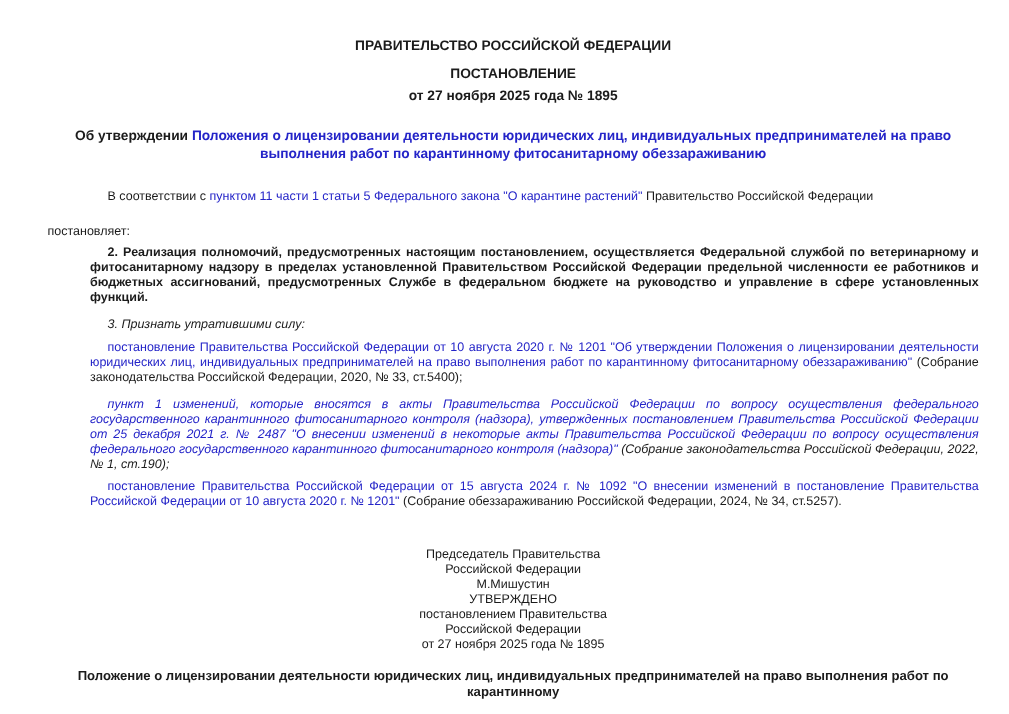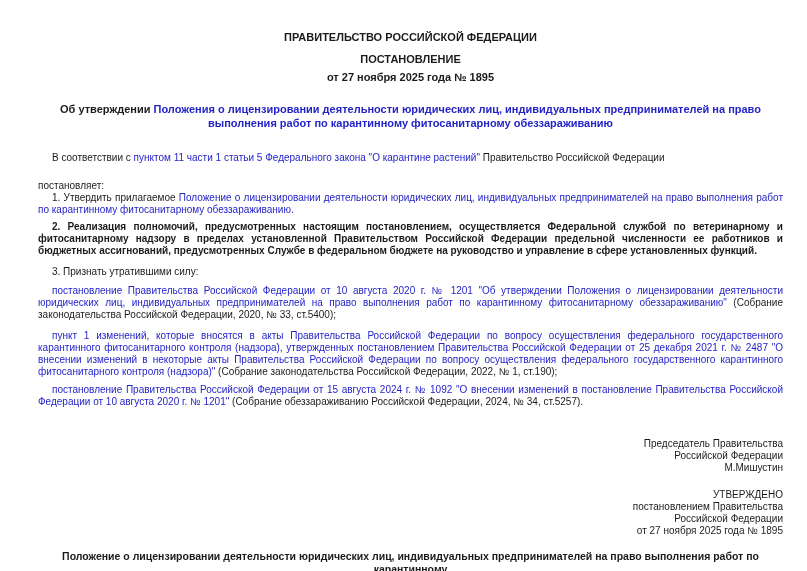--- a/index.html
+++ b/index.html
@@ -33,40 +33,40 @@
     font-size: 11px;
     line-height: 14px;
     margin: 18px 0 16px 0;
   }
   .body-p {
     font-size: 10px;
     line-height: 12px;
     text-align: justify;
     margin: 0;
   }
-  .ind { text-indent: 14px; }
+  .ind { text-indent: 14px; margin-left: 34px; }
   .mt-first { margin-top: 22px; }
   .mt12 { margin-top: 16px; }
   .mt5  { margin-top: 5px; font-weight: bold; }
   .mt6  { margin-top: 6px; }
   .mt7  { margin-top: 7px; }
-  .mt9  { margin-top: 9px; }
+  .mt9  { margin-top: 9px; font-style: italic; }
   .lnk {
     color: var(--link, #2424c8);
     text-decoration: none;
     cursor: pointer;
   }
   .rightblock {
     font-size: 10px;
     line-height: 12px;
-    text-align: right;
+    text-align: center;
     margin: 0;
   }
   .sig { margin-top: 30px; }
-  .approved { margin-top: 15px; }
+  .approved { }
   .bottom-title {
     margin-top: 13px;
     text-align: center;
     font-weight: bold;
     font-size: 10.5px;
     line-height: 13px;
   }
 </style>
 </head>
 <body>
@@ -76,21 +76,20 @@
   <div class="hdr hdr1">ПРАВИТЕЛЬСТВО РОССИЙСКОЙ ФЕДЕРАЦИИ</div>
   <div class="hdr hdr2">ПОСТАНОВЛЕНИЕ</div>
   <div class="hdr hdr3">от 27 ноября 2025 года № 1895</div>
 
   <div class="title"><span>Об утверждении </span><a class="lnk">Положения о лицензировании деятельности юридических лиц, индивидуальных предпринимателей на право выполнения работ по карантинному фитосанитарному обеззараживанию</a></div>
 
   <p class="body-p ind mt-first"><span>В соответствии с </span><a class="lnk">пунктом 11 части 1 статьи 5 Федерального закона "О карантине растений"</a><span> Правительство Российской Федерации</span></p>
 
   <p class="body-p mt12">постановляет:</p>
 
-  <p class="body-p ind"><span>1. Утвердить прилагаемое </span><a class="lnk">Положение о лицензировании деятельности юридических лиц, индивидуальных предпринимателей на право выполнения работ по карантинному фитосанитарному обеззараживанию.</a></p>
 
   <p class="body-p ind mt5">2. Реализация полномочий, предусмотренных настоящим постановлением, осуществляется Федеральной службой по ветеринарному и фитосанитарному надзору в пределах установленной Правительством Российской Федерации предельной численности ее работников и бюджетных ассигнований, предусмотренных Службе в федеральном бюджете на руководство и управление в сфере установленных функций.</p>
 
   <p class="body-p ind mt9">3. Признать утратившими силу:</p>
 
   <p class="body-p ind mt7"><a class="lnk">постановление Правительства Российской Федерации от 10 августа 2020 г. № 1201 "Об утверждении Положения о лицензировании деятельности юридических лиц, индивидуальных предпринимателей на право выполнения работ по карантинному фитосанитарному обеззараживанию"</a><span> (Собрание законодательства Российской Федерации, 2020, № 33, ст.5400);</span></p>
 
   <p class="body-p ind mt9"><a class="lnk">пункт 1 изменений, которые вносятся в акты Правительства Российской Федерации по вопросу осуществления федерального государственного карантинного фитосанитарного контроля (надзора), утвержденных постановлением Правительства Российской Федерации от 25 декабря 2021 г. № 2487 "О внесении изменений в некоторые акты Правительства Российской Федерации по вопросу осуществления федерального государственного карантинного фитосанитарного контроля (надзора)"</a><span> (Собрание законодательства Российской Федерации, 2022, № 1, ст.190);</span></p>
 
   <p class="body-p ind mt6"><a class="lnk">постановление Правительства Российской Федерации от 15 августа 2024 г. № 1092 "О внесении изменений в постановление Правительства Российской Федерации от 10 августа 2020 г. № 1201"</a><span> (Собрание обеззараживанию Российской Федерации, 2024, № 34, ст.5257).</span></p>

